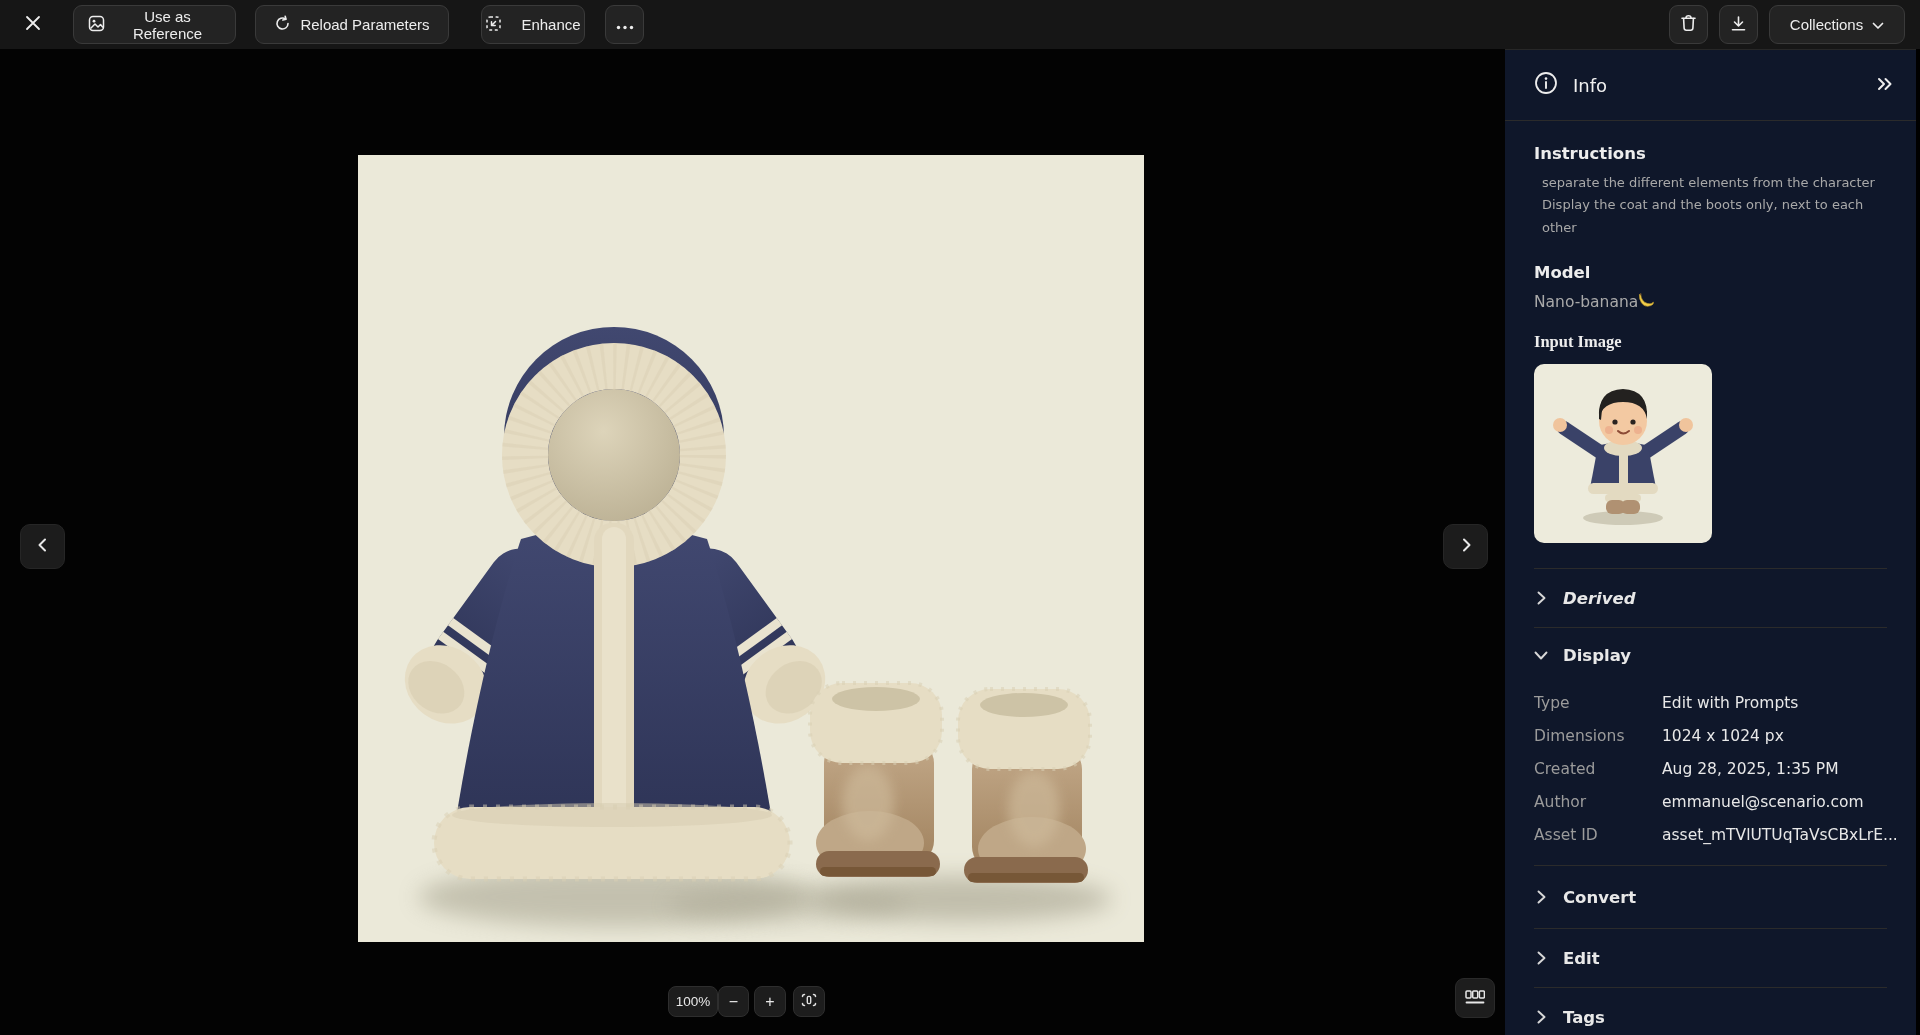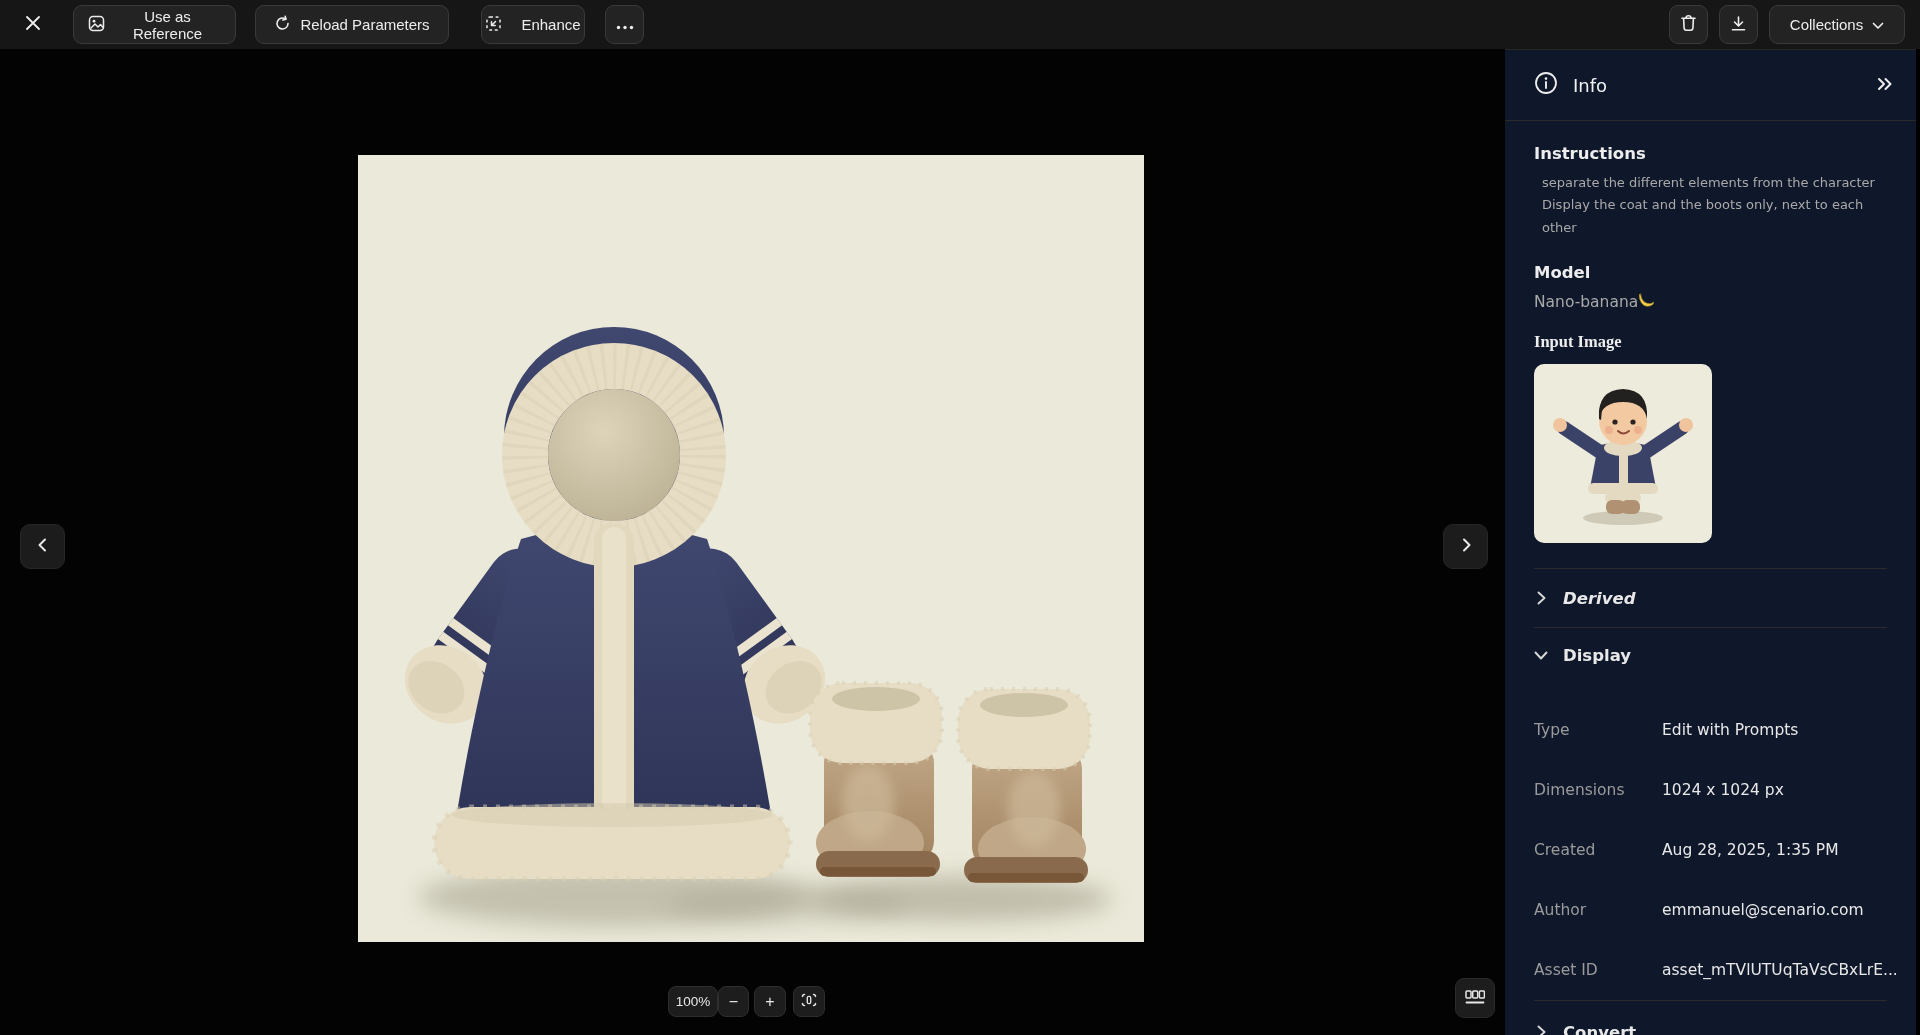--- a/index.html
+++ b/index.html
@@ -45,21 +45,21 @@
   .instructions .text { margin-top:9px; font-size:13px; line-height:1.72; color:#a9a9a9;margin-left:8px; }
   .model-blk { margin-top:24px; }
   .model-value { margin-top:9px; font-size:15.5px; color:#a9a9a9; display:flex; align-items:center; gap:0; }
   .input-blk { margin-top:20px;font-family:Liberation Serif, serif; }
   .thumb { margin-top:12px; width:178px; height:179px; border-radius:10px; overflow:hidden; cursor:pointer; }
   .sections { margin-top:25px; }
   .sec-row { display:flex; align-items:center; gap:15px; height:59px; border-top:1px solid #2b2b2b; cursor:pointer; }
   .sec-row:first-child { border-top:1px solid #2b2b2b;font-style:italic; }
   .sec-label { font-size:16.5px; font-weight:bold; color:#e8e8e8; }
   .details-content { padding:4px 0 14px 0; }
-  .d-row { display:flex; align-items:center; height:33px;margin-top:27px; }
+  .d-row { display:flex; align-items:center; height:33px; }
   .d-label { width:128px; flex:0 0 128px; font-size:15.5px; color:#9b9b9b; }
   .d-value { font-size:15.5px; color:#e8e8e8; white-space:nowrap; }
   .sec-row.details-head { border-top:1px solid #2b2b2b; height:55px; }
   .chev { display:flex; align-items:center; justify-content:center; width:14px; }
 </style>
 </head>
 <body>
 
 <div class="app">
 

